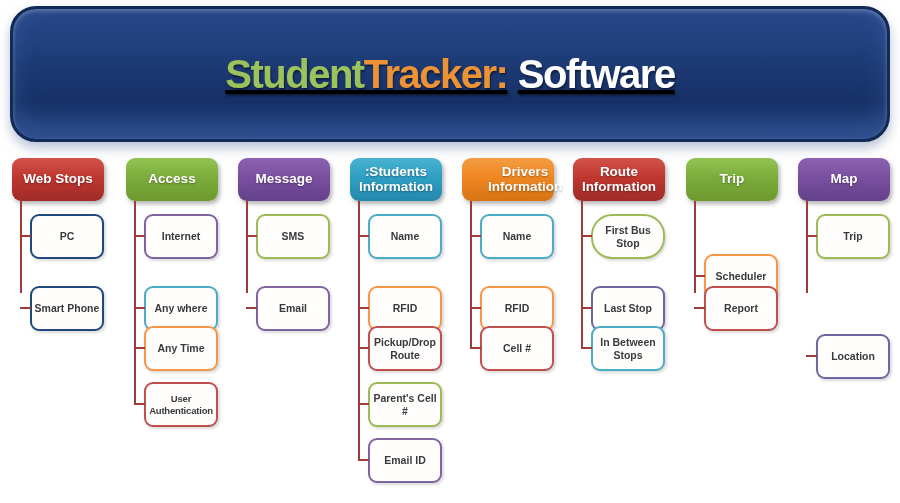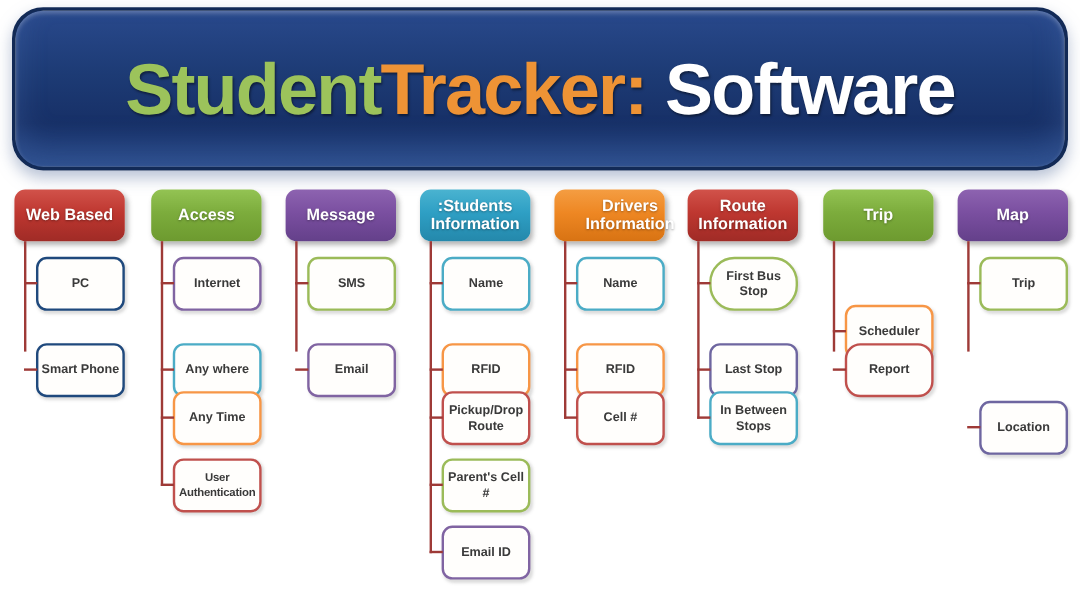--- a/index.html
+++ b/index.html
@@ -13,22 +13,23 @@
     position:absolute;left:10px;top:6px;width:874px;height:130px;
     border-radius:26px;
     background:linear-gradient(180deg,#29498c 0%,#1d3b75 40%,#173067 72%,#1f3f7c 100%);
     border:3px solid #122a56;
     box-shadow:0 6px 12px rgba(125,143,178,.55),
                inset 0 2px 4px rgba(255,255,255,.28),
                inset 0 -16px 26px rgba(96,135,205,.28);
     display:flex;align-items:center;justify-content:center;
   }
   .banner-title{
-    font-size:60px;font-weight:bold;letter-spacing:-1.5px;white-space:nowrap;
+    font-size:40px;font-weight:bold;letter-spacing:-1.5px;white-space:nowrap;
     text-shadow:1px 2px 2px rgba(0,0,0,.45);
+    text-decoration:underline;
   }
   .t-student{color:#9cc35b;}
   .t-tracker{color:#ee9335;}
   .t-software{color:#ffffff;margin-left:0.26em;}
 
   
   .column{position:absolute;top:158px;width:92px;height:340px;}
   .c0{left:12px}.c1{left:126px}.c2{left:238px}.c3{left:350px}
   .c4{left:462px}.c5{left:573px}.c6{left:686px}.c7{left:798px}
 
@@ -74,21 +75,21 @@
 <div class="stage">
 
   <div class="banner">
     <div class="banner-title">
       <span class="t-student">Student</span><span class="t-tracker">Tracker:</span><span class="t-software">Software</span>
     </div>
   </div>
 
   <div class="column c0">
     <div class="header hdr-red">
-      <span>Web Based</span>
+      <span>Web Stops</span>
     </div>
     <div class="vline vh2"></div>
     <div class="child r0" style="border-color: rgb(31, 73, 125);">
       <span>PC</span>
     </div>
     <div class="child r1" style="border-color: rgb(31, 73, 125);">
       <span>Smart Phone</span>
     </div>
   </div>
 
@@ -179,21 +180,21 @@
   </div>
 
   <div class="column c6">
     <div class="header hdr-green">
       <span>Trip</span>
     </div>
     <div class="vline vh2"></div>
     <div class="child r0" style="border-color: rgb(247, 150, 70); margin-top: 40px;">
       <span>Scheduler</span>
     </div>
-    <div class="child r1" style="border-color: rgb(192, 80, 77); border-radius: 13px;">
+    <div class="child r1" style="border-color: rgb(192, 80, 77);">
       <span>Report</span>
     </div>
   </div>
 
   <div class="column c7">
     <div class="header hdr-purple">
       <span>Map</span>
     </div>
     <div class="vline vh2"></div>
     <div class="child r0" style="border-color: rgb(155, 187, 89);">

